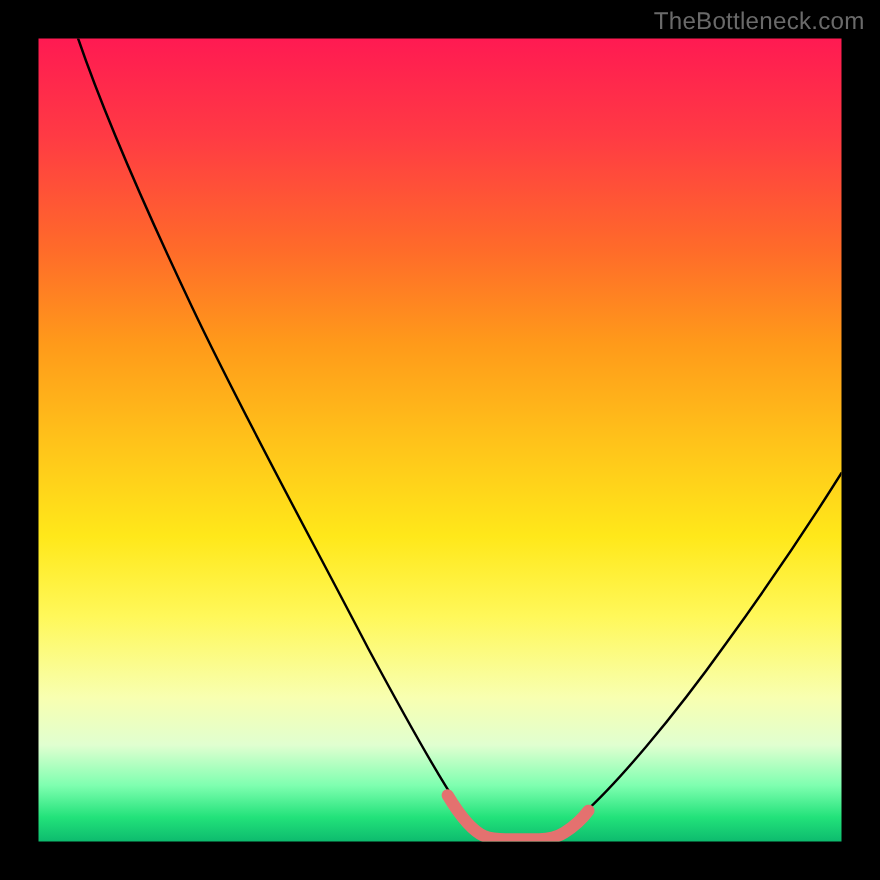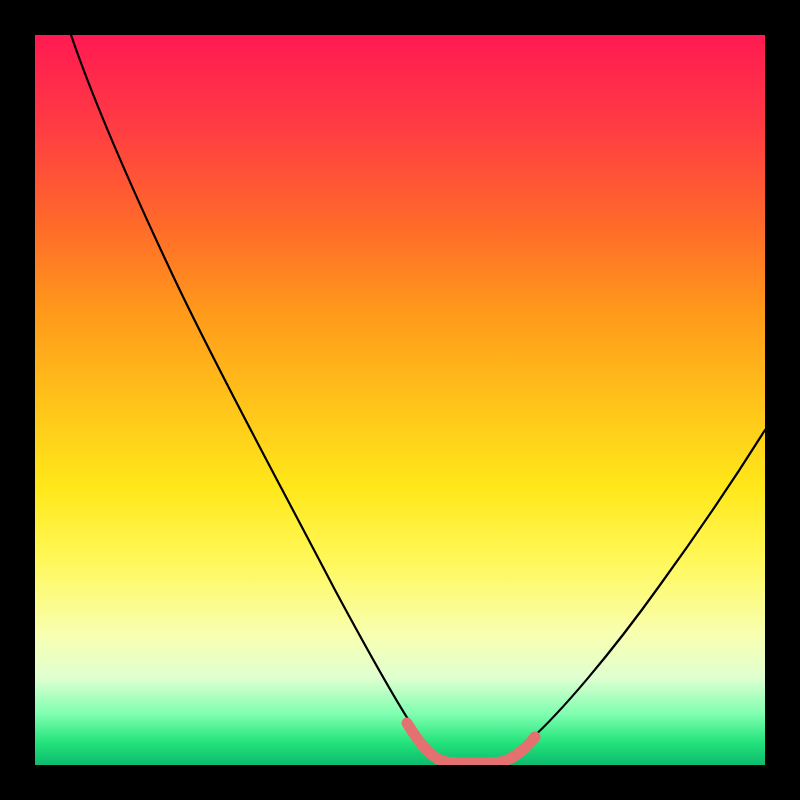--- a/index.html
+++ b/index.html
@@ -59,20 +59,21 @@
     width: 730px;
     height: 730px;
     pointer-events: none;
   }
 </style>
 </head>
 <body>
 
 <div class="frame">
 
+  <div class="watermark">TheBottleneck.com</div>
 
   <div class="plot">
 
     <svg class="curve-layer" viewBox="0 0 730 730">
 
       <path d="M 36 0
                C 60 70, 95 150, 140 245
                C 185 340, 240 440, 300 555
                C 335 620, 360 665, 380 695
                C 395 715, 402 722, 412 726

